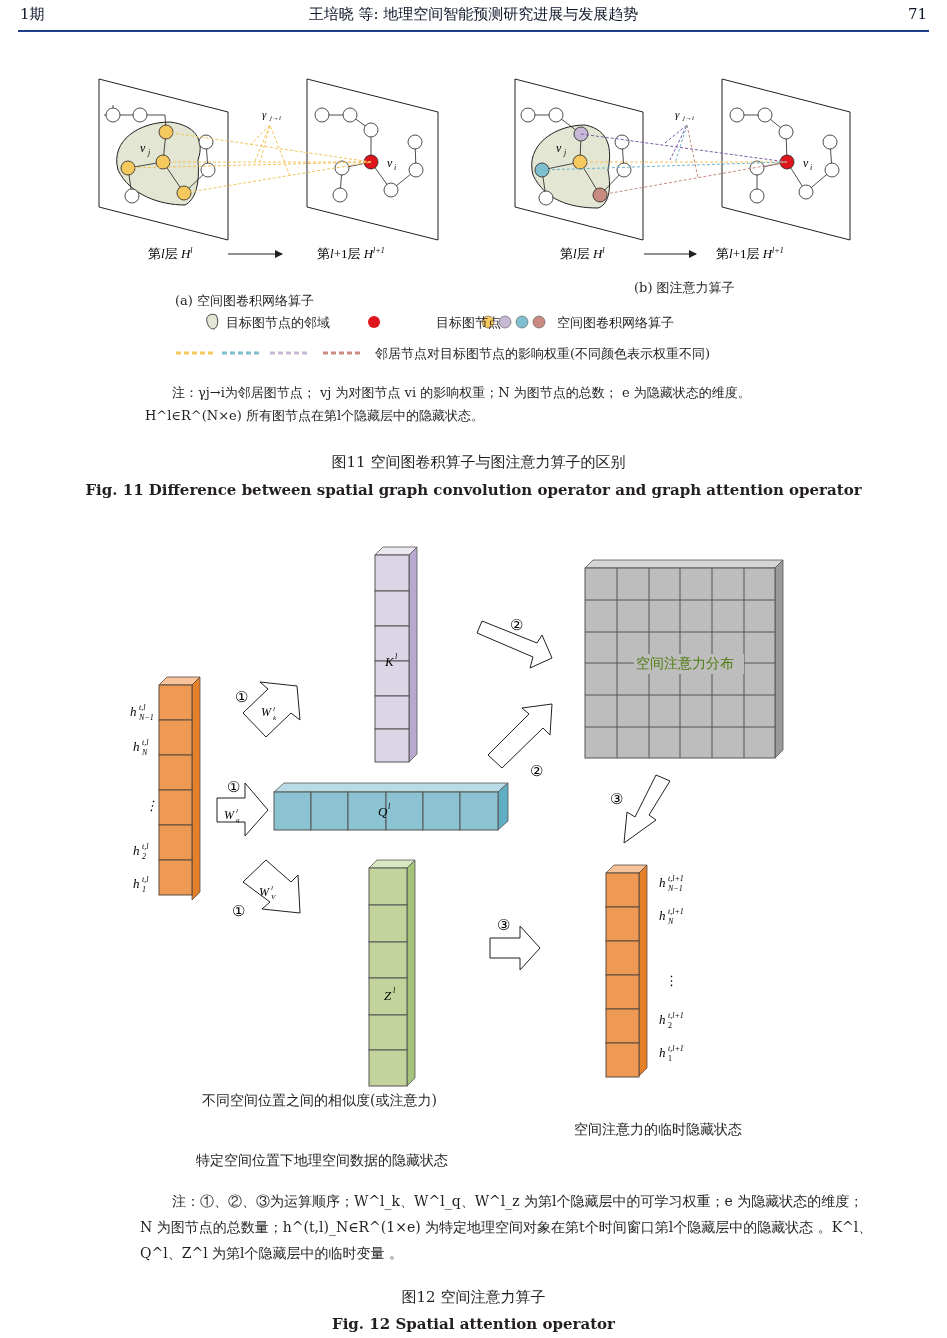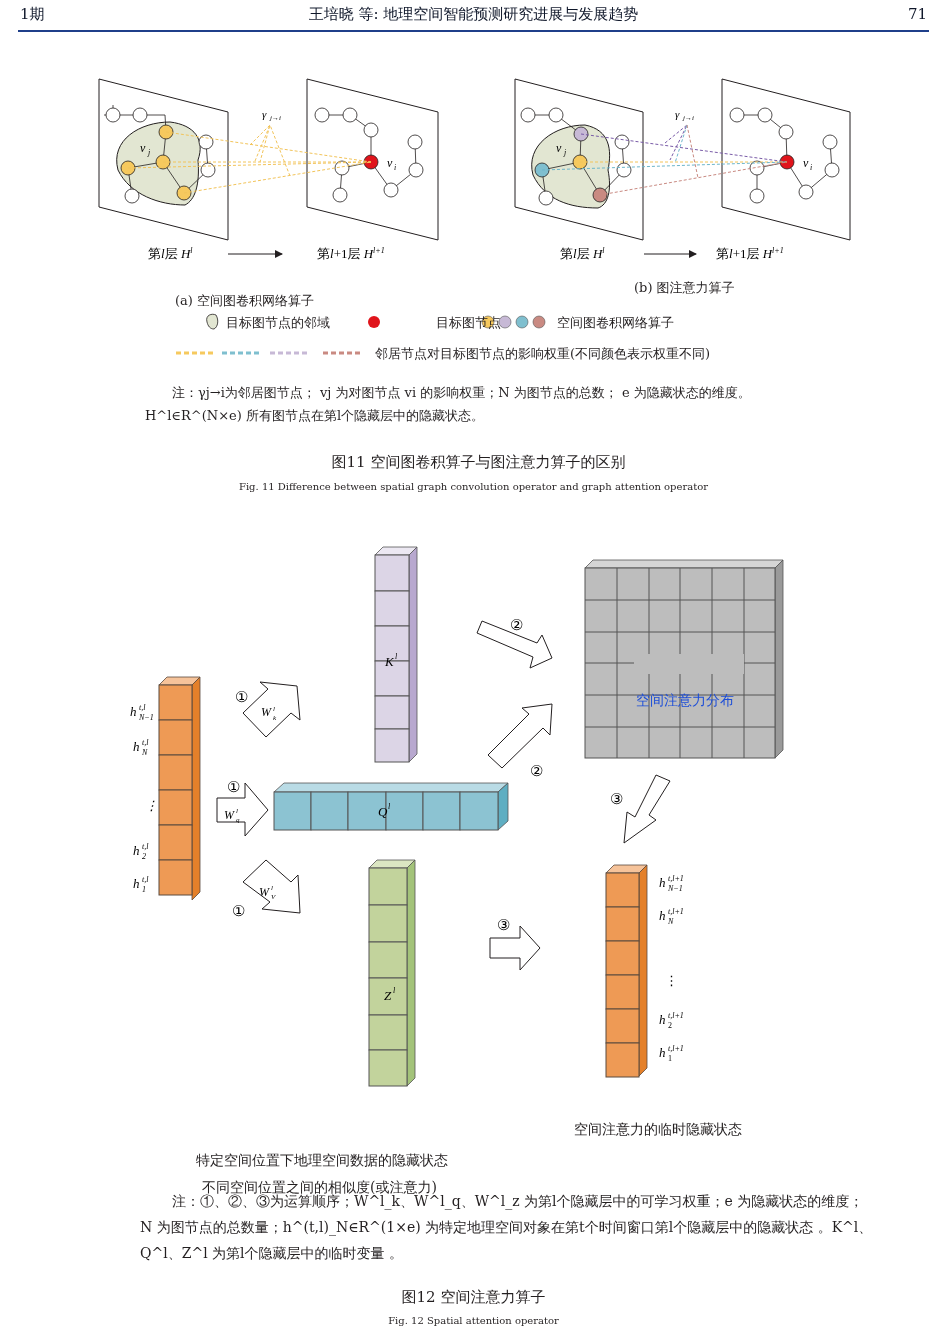--- a/index.html
+++ b/index.html
@@ -3,21 +3,21 @@
 <meta charset="utf-8">
 <style>
   html,body{margin:0;padding:0;background:#fff;}
   body{width:947px;height:1338px;position:relative;overflow:hidden;font-family:"DejaVu Serif","Liberation Serif",serif;color:#231f20;}
   .abs{position:absolute;}
   .hdr{font-size:15px;color:#0f172a;top:5px;}
   .hr{position:absolute;left:18px;right:18px;top:30px;height:2px;background:#1f3f8a;}
   .t14{font-size:14px;}
   .t13{font-size:13px;}
   .cap-cn{font-size:15px;}
-  .cap-en{font-size:10px;}
+  .cap-en{font-size:15px;font-weight:bold;}
   svg text{font-family:"Liberation Serif","DejaVu Serif",serif;}
   .ital{font-style:italic;}
 </style>
 </head>
 <body>
 
 <div class="abs hdr" style="left:20px;">1期</div>
 <div class="abs hdr" style="left:0;right:0;text-align:center;">王培晓 等: 地理空间智能预测研究进展与发展趋势</div>
 <div class="abs hdr" style="right:20px;">71</div>
 <div class="hr"></div>
@@ -355,23 +355,23 @@
       <polygon points="522,596 525,593 525,604 522,607" fill="#b8a8cf"></polygon>
     <rect x="529" y="596" width="9" height="11" fill="#8cc3d2"></rect>
       <polygon points="538,596 541,593 541,604 538,607" fill="#5faec2"></polygon>
     <rect x="545" y="596" width="9" height="11" fill="#c2d39c"></rect>
       <polygon points="554,596 557,593 557,604 554,607" fill="#a3c37a"></polygon>
     <rect x="173" y="627" width="9" height="11" fill="#ee9a55"></rect>
       <polygon points="182,627 185,624 185,635 182,638" fill="#e4802a"></polygon>
   </g>
 </svg>
 
-<div class="abs t14" style="left:636px;top:692px;color:#1d4ed8;">空间注意力分布</div>
-
-<div class="abs t14" style="left:202px;top:1179px;">不同空间位置之间的相似度(或注意力)</div>
+<div class="abs t14" style="left:636px;top:655px;color:#4d7c0f;">空间注意力分布</div>
+
+<div class="abs t14" style="left:202px;top:1092px;">不同空间位置之间的相似度(或注意力)</div>
 <div class="abs t14" style="left:574px;top:1121px;">空间注意力的临时隐藏状态</div>
 <div class="abs t14" style="left:196px;top:1152px;">特定空间位置下地理空间数据的隐藏状态</div>
 
 <div class="abs t14" style="left:172px;top:1193px;">注：①、②、③为运算顺序；W^l_k、W^l_q、W^l_z 为第l个隐藏层中的可学习权重；e 为隐藏状态的维度；</div>
 <div class="abs t14" style="left:140px;top:1219px;">N 为图节点的总数量；h^(t,l)_N∈R^(1×e) 为特定地理空间对象在第t个时间窗口第l个隐藏层中的隐藏状态 。K^l、</div>
 <div class="abs t14" style="left:140px;top:1245px;">Q^l、Z^l 为第l个隐藏层中的临时变量 。</div>
 
 <div class="abs cap-cn" style="left:0;right:0;text-align:center;top:1288px;">图12   空间注意力算子</div>
 <div class="abs cap-en" style="left:0;right:0;text-align:center;top:1315px;">Fig. 12   Spatial attention operator</div>
 

